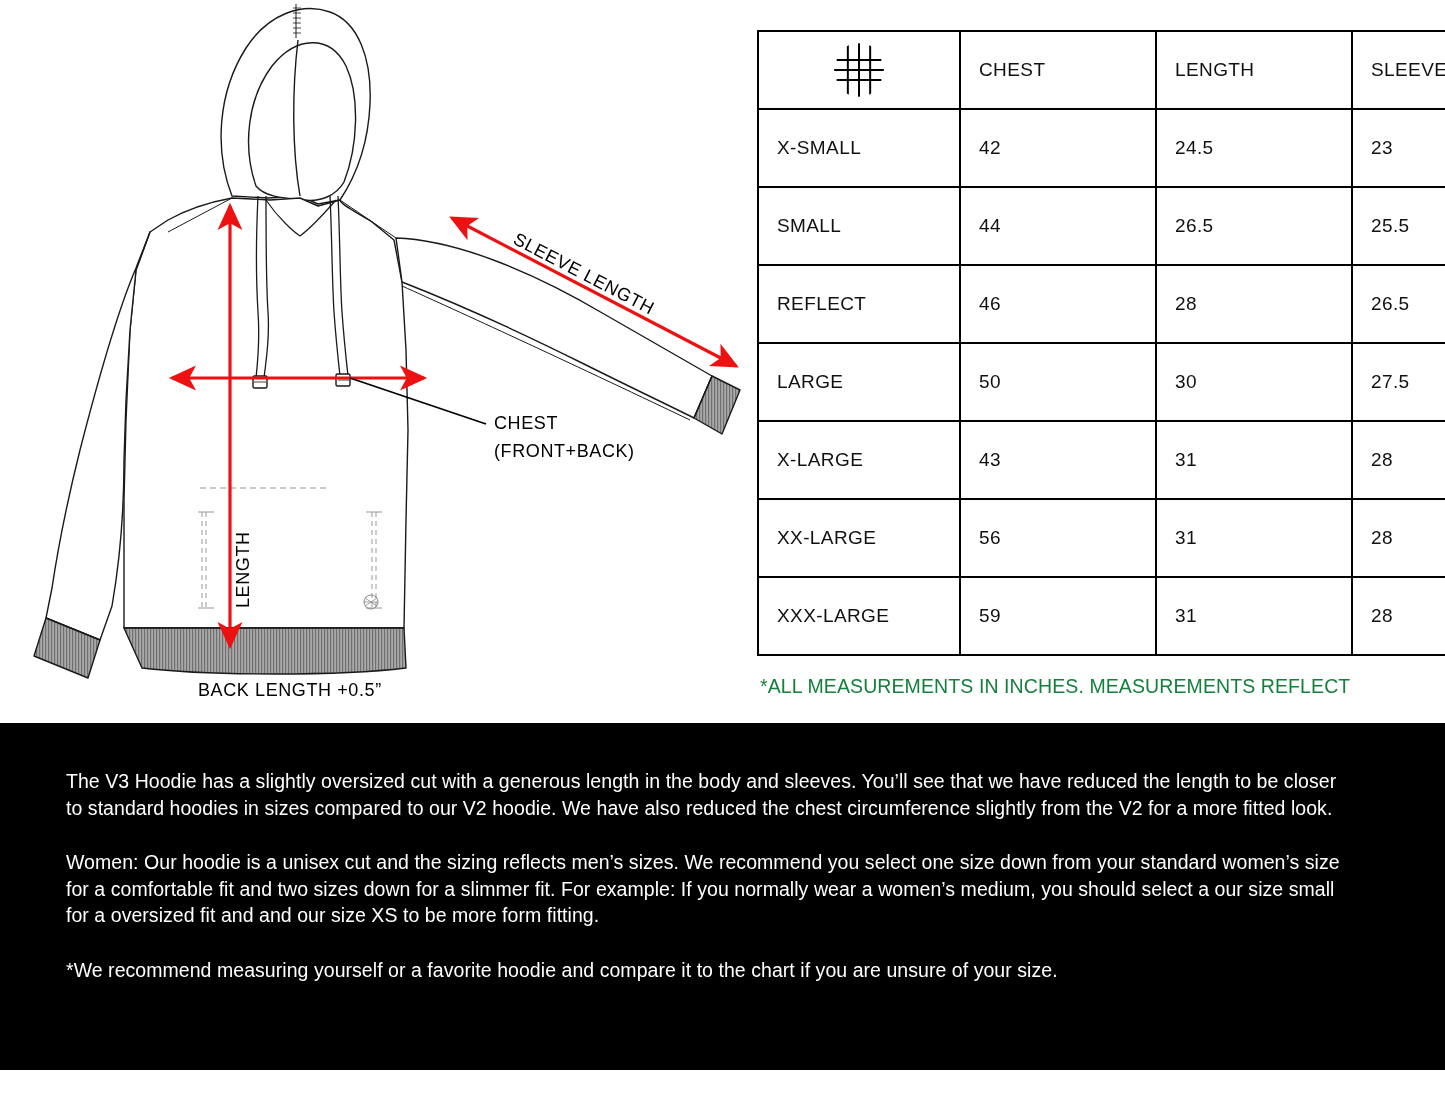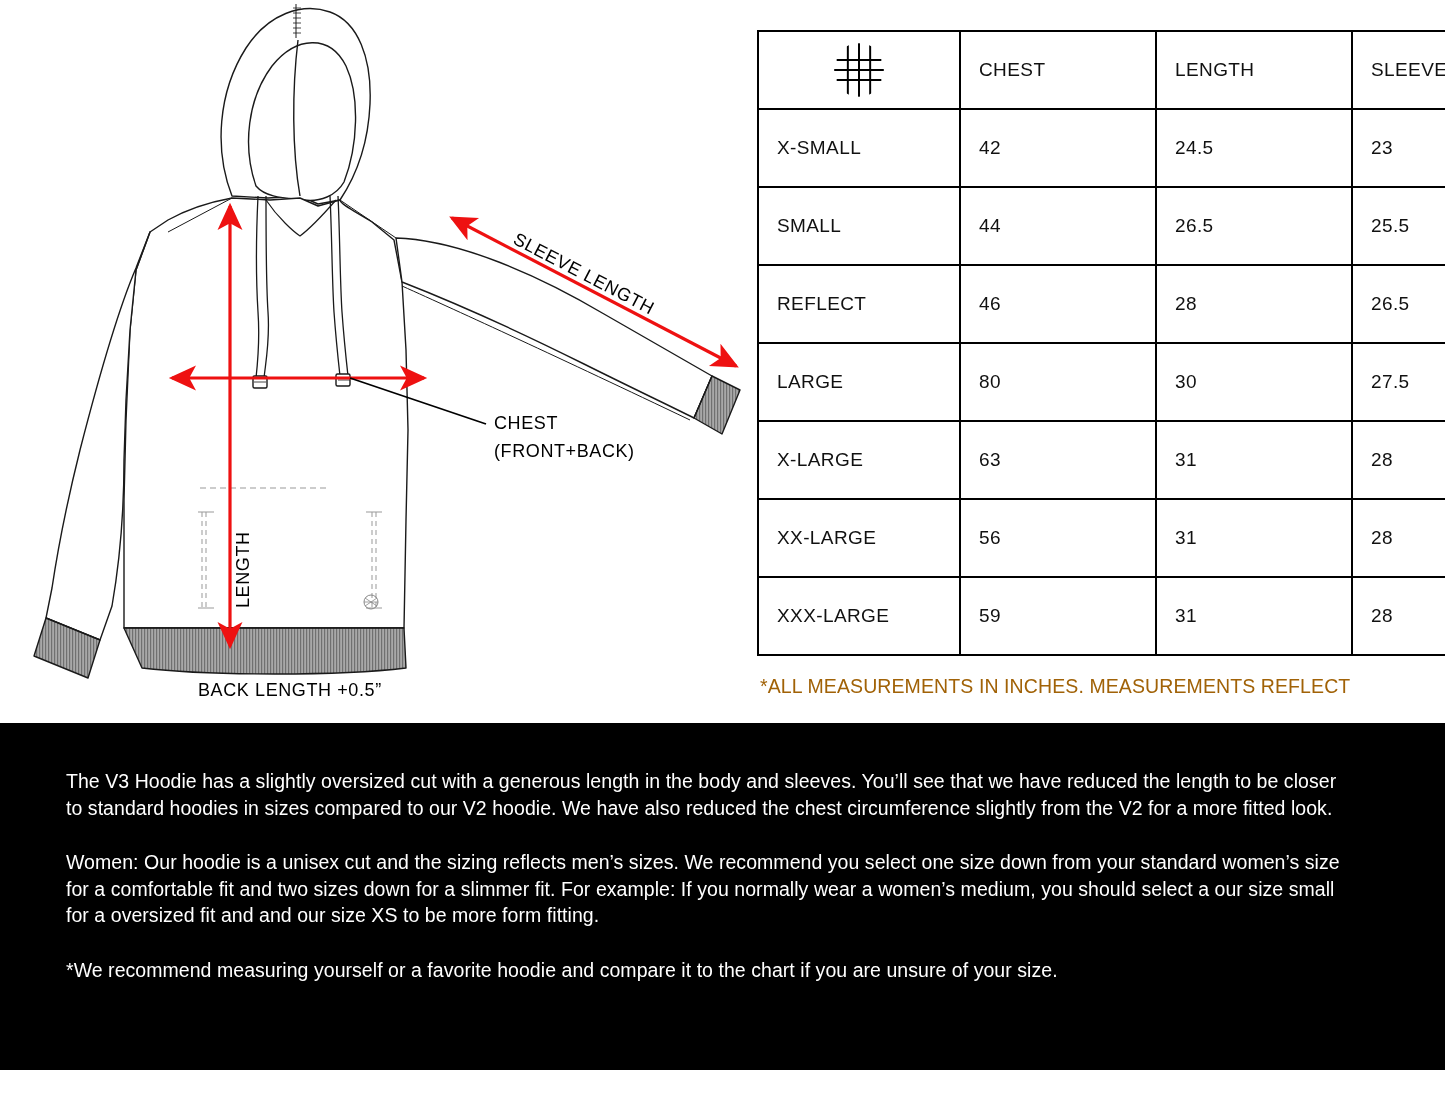--- a/index.html
+++ b/index.html
@@ -78,21 +78,21 @@
     margin: 0 auto;
   }
 
   #table-footnote {
     position: absolute;
     left: 760px;
     top: 675px;
     width: 660px;
     font-size: 19.5px;
     line-height: 23px;
-    color: #a16207;
+    color: #15803d;
     letter-spacing: 0.1px;
   }
 
   
   #bottom-area {
     position: absolute;
     left: 0;
     top: 723px;
     width: 1445px;
     height: 347px;
@@ -272,27 +272,27 @@
           <td class="col-meas">25.5</td>
         </tr>
         <tr>
           <td class="col-size">REFLECT</td>
           <td class="col-meas">46</td>
           <td class="col-meas">28</td>
           <td class="col-meas">26.5</td>
         </tr>
         <tr>
           <td class="col-size">LARGE</td>
-          <td class="col-meas">80</td>
+          <td class="col-meas">50</td>
           <td class="col-meas">30</td>
           <td class="col-meas">27.5</td>
         </tr>
         <tr>
           <td class="col-size">X-LARGE</td>
-          <td class="col-meas">63</td>
+          <td class="col-meas">43</td>
           <td class="col-meas">31</td>
           <td class="col-meas">28</td>
         </tr>
         <tr>
           <td class="col-size">XX-LARGE</td>
           <td class="col-meas">56</td>
           <td class="col-meas">31</td>
           <td class="col-meas">28</td>
         </tr>
         <tr>

